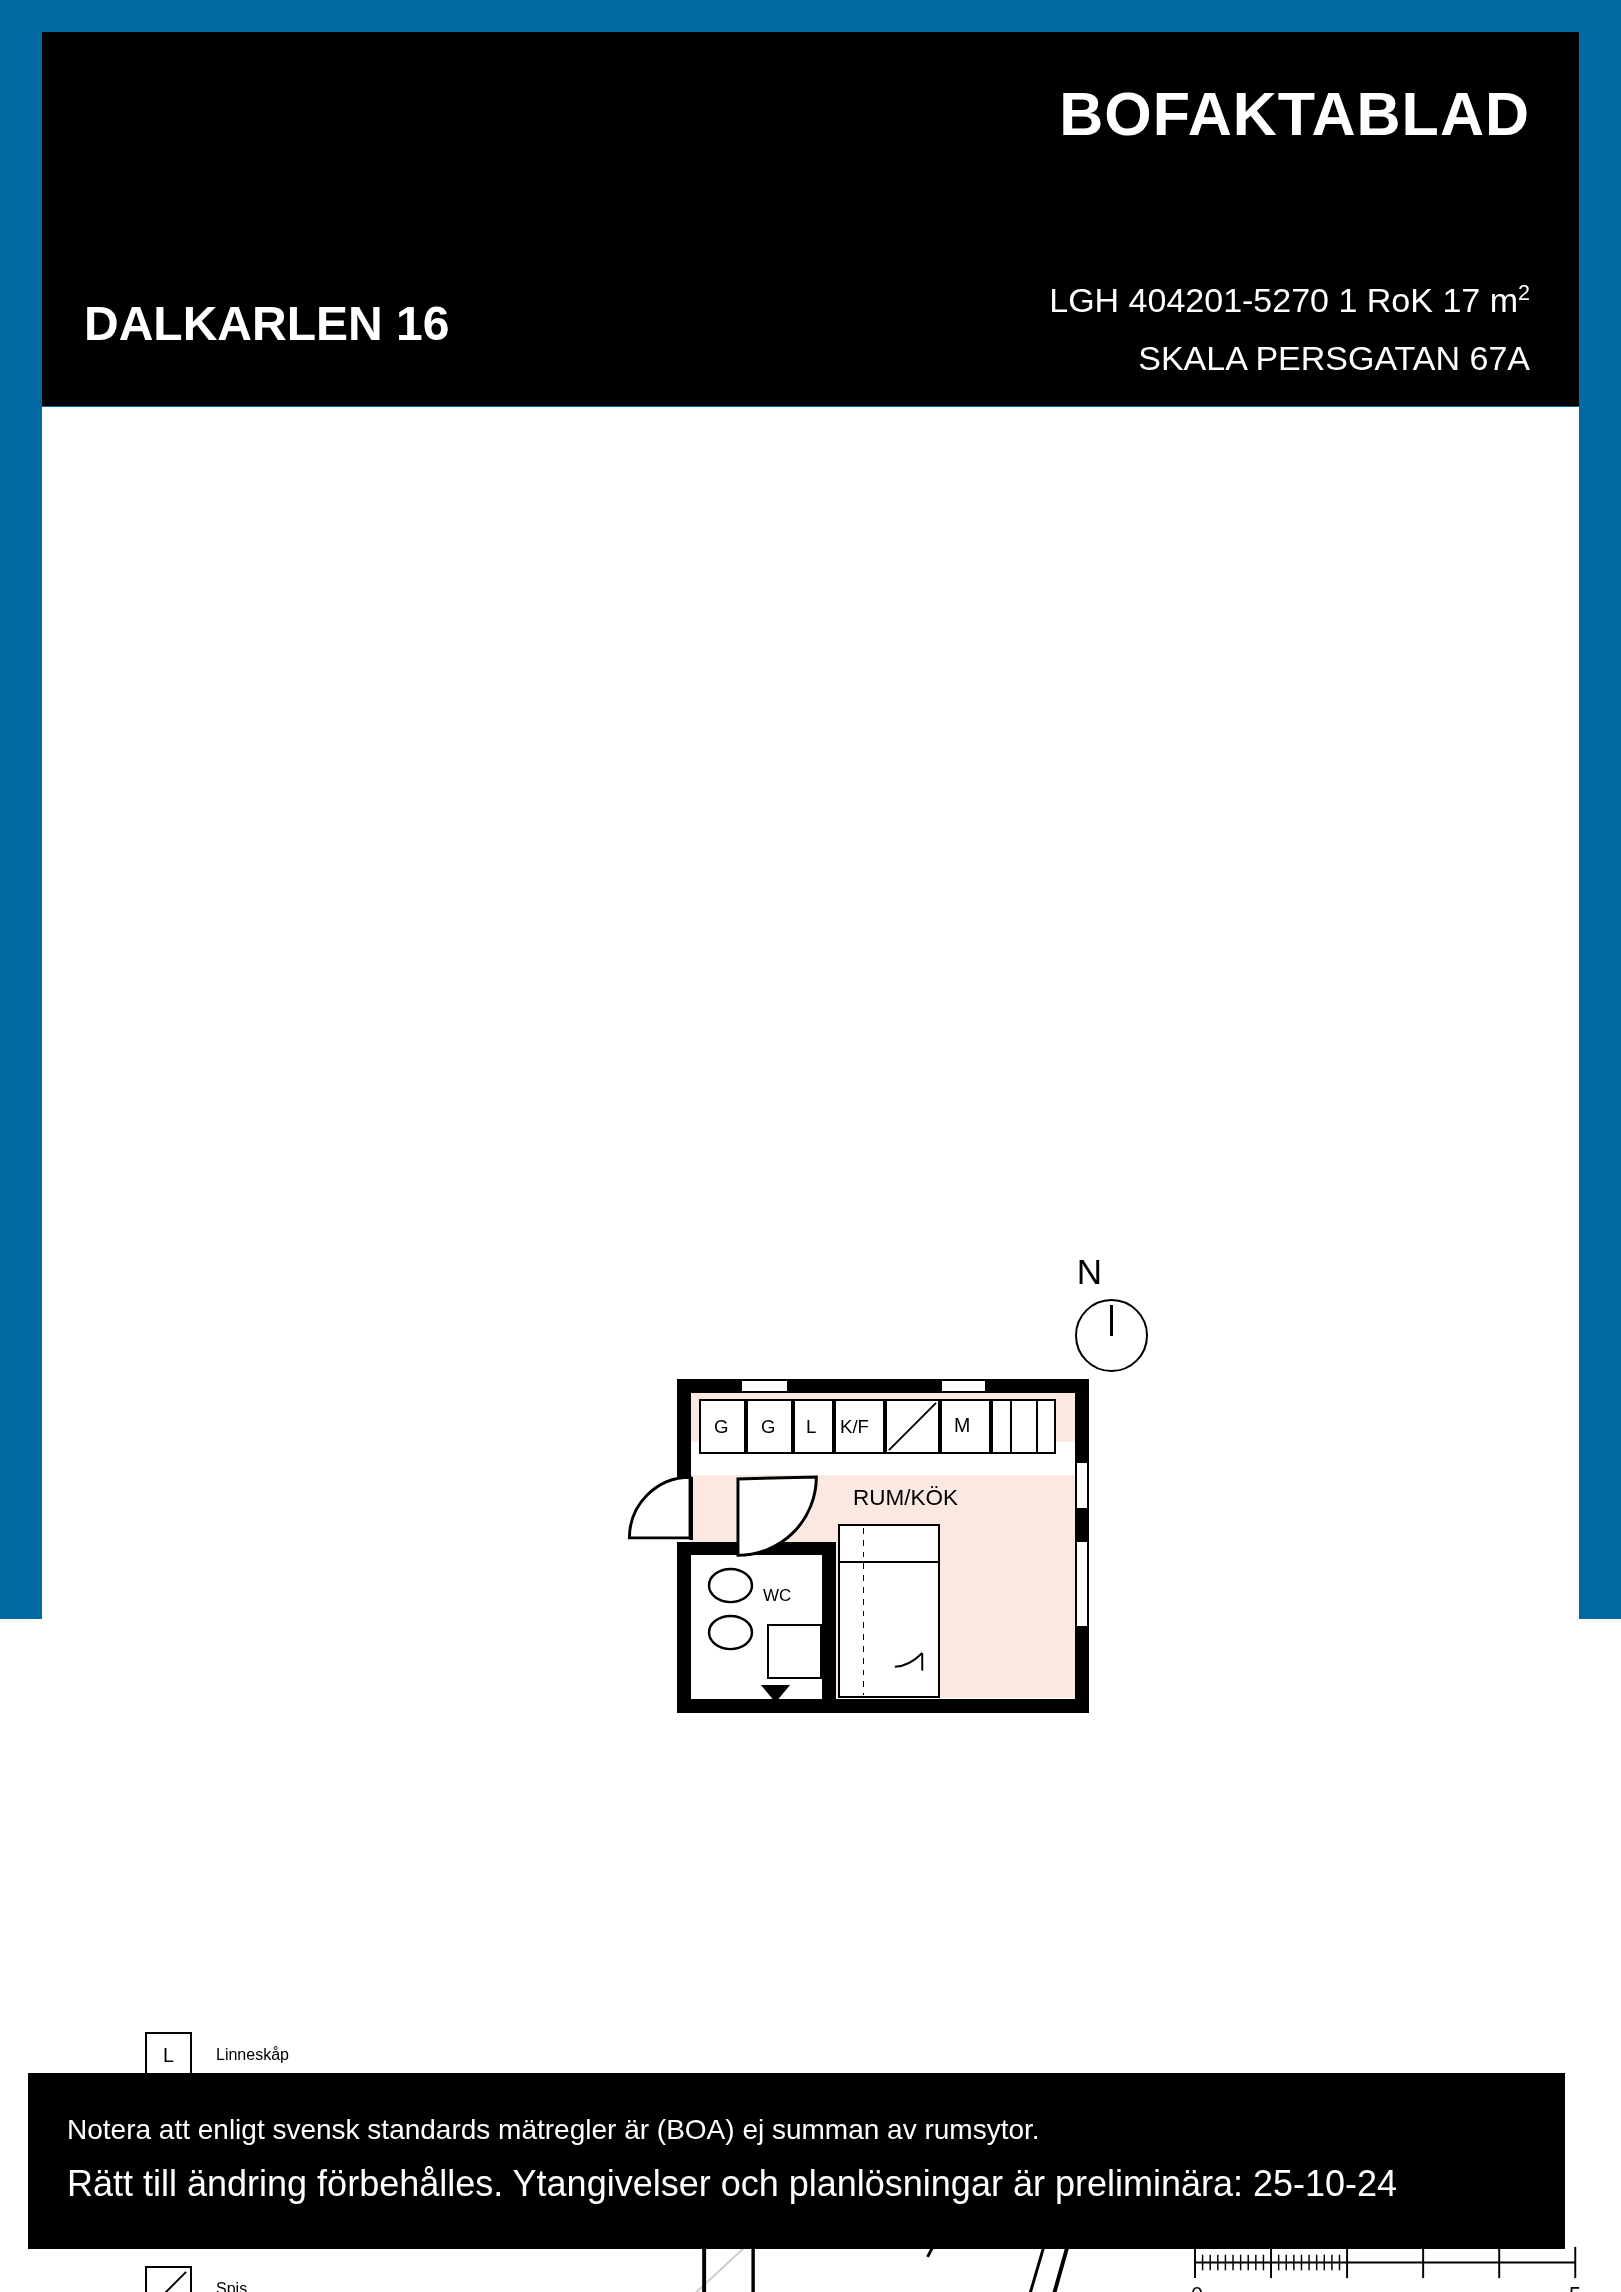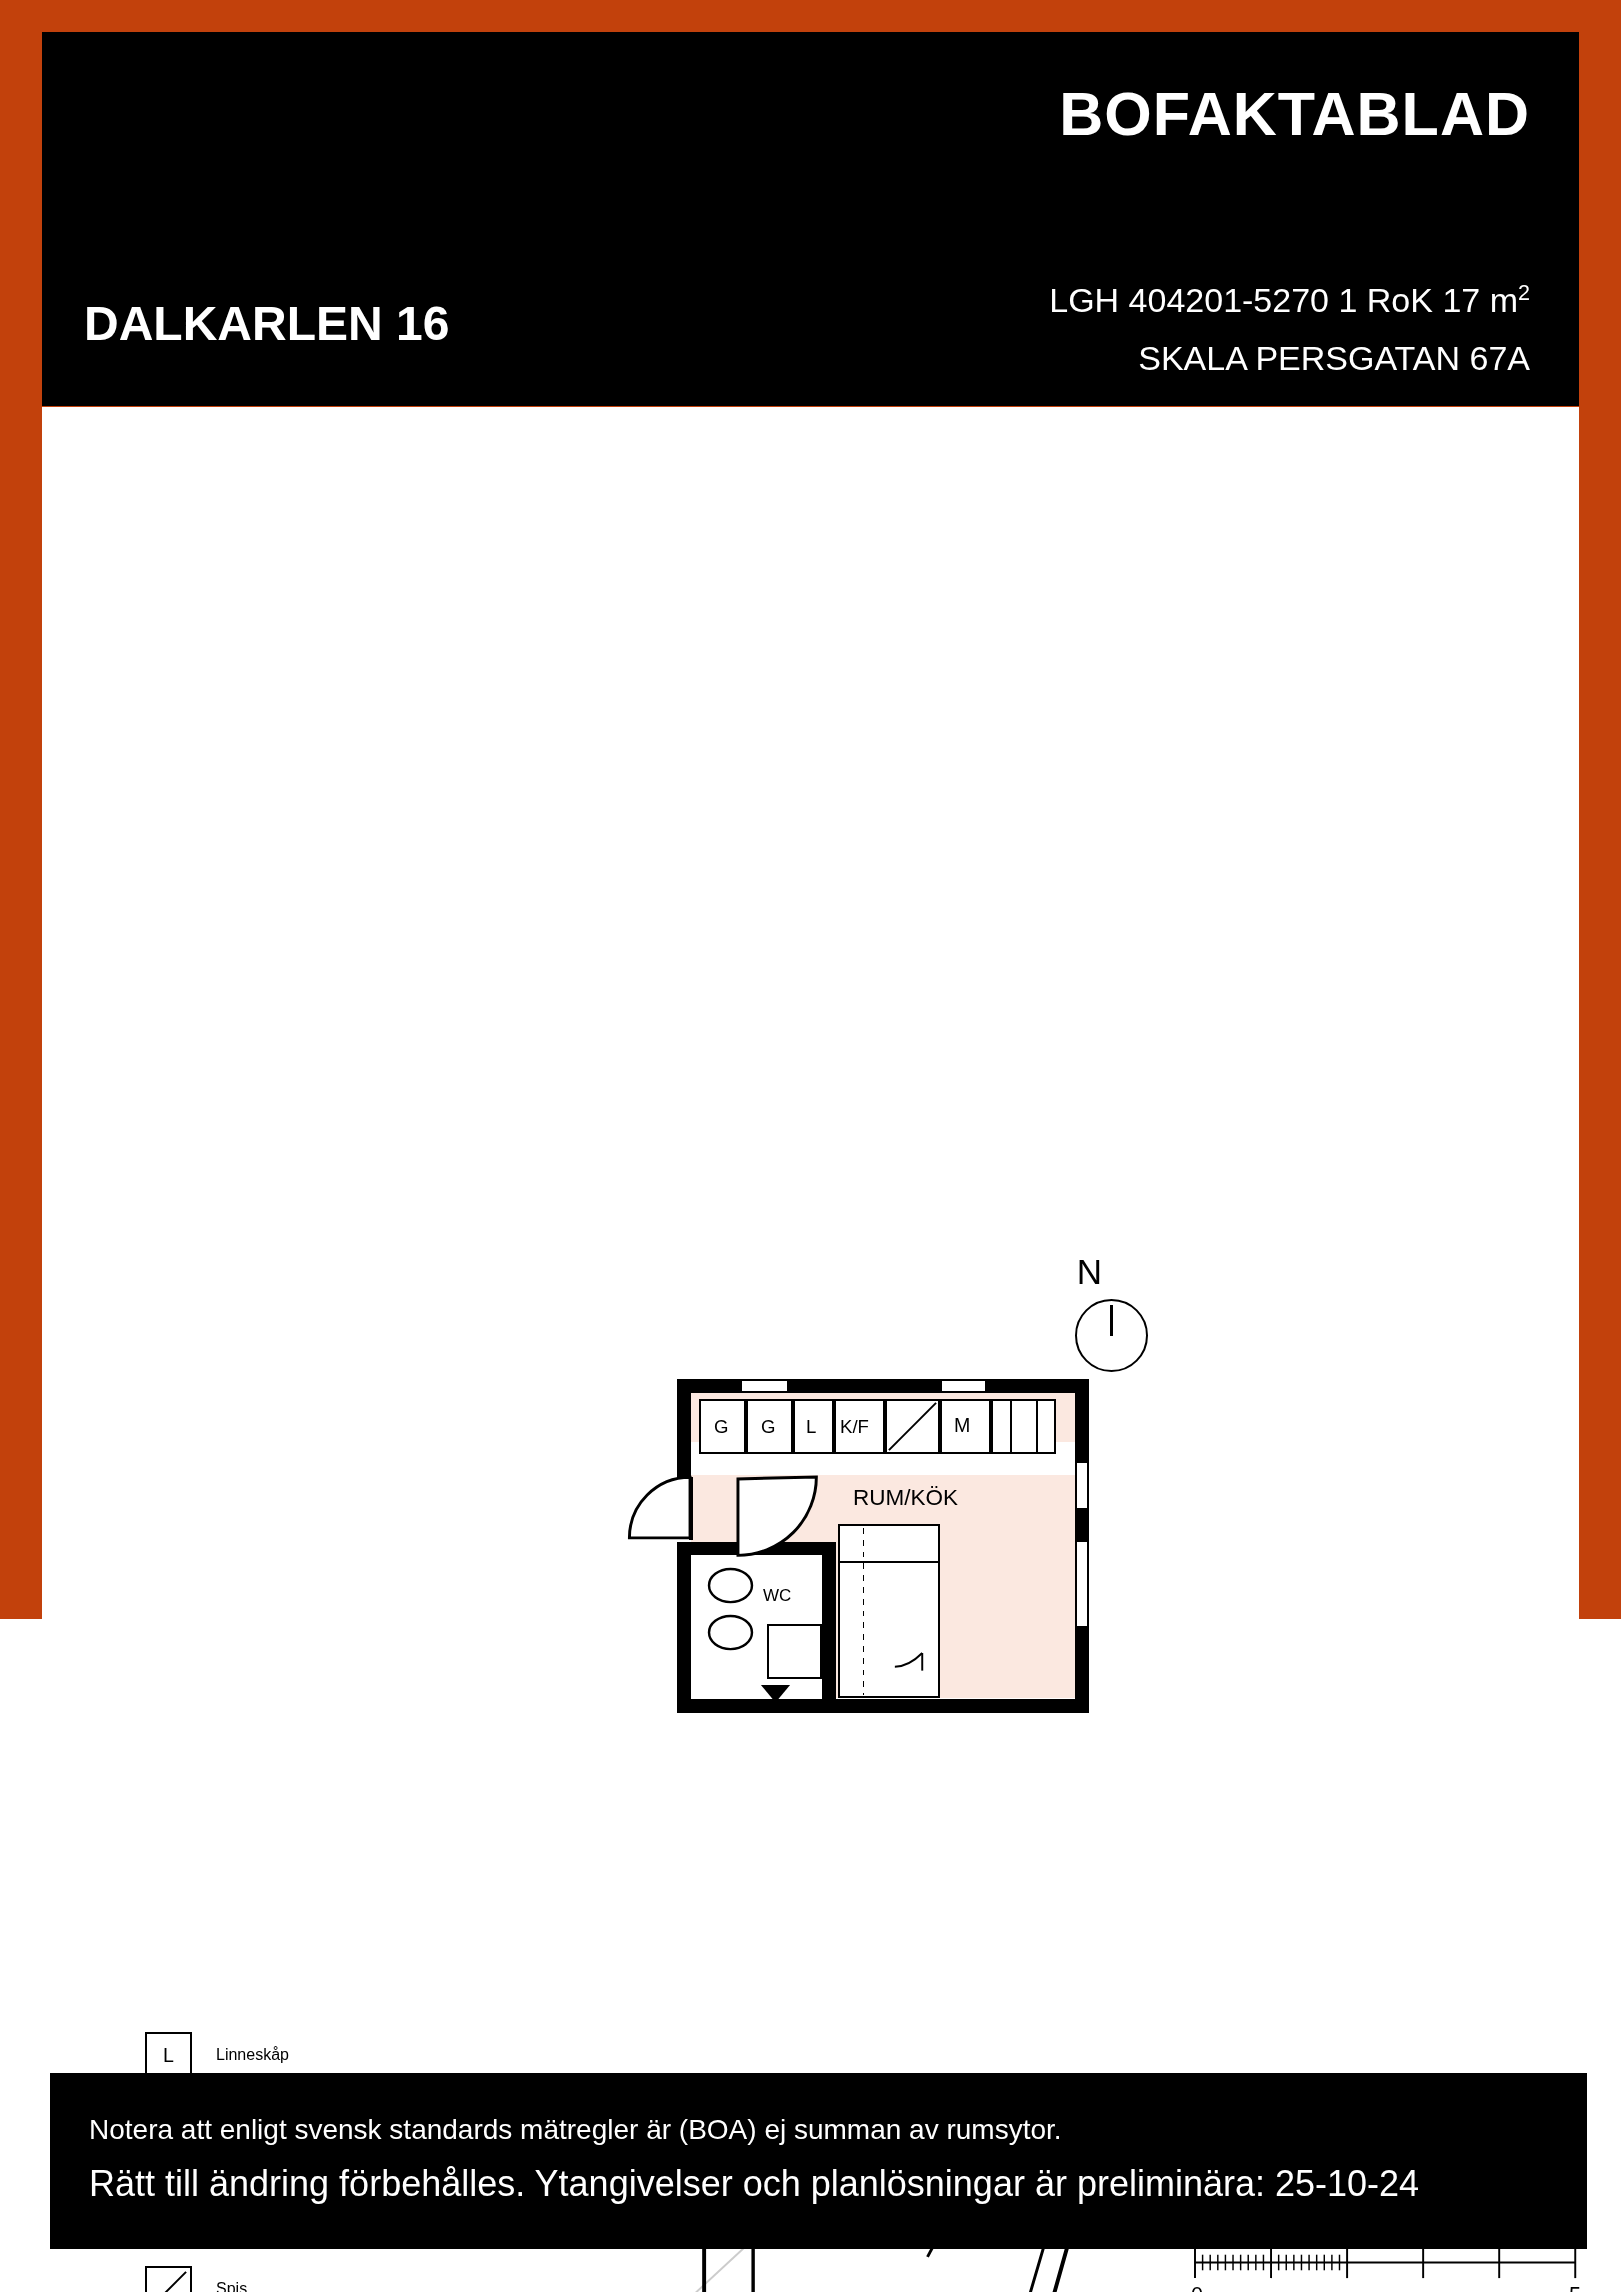--- a/index.html
+++ b/index.html
@@ -14,21 +14,21 @@
     color: #000000;
     position: relative;
     overflow: hidden;
   }
 
   .page {
     position: absolute;
     left: 0; top: 0;
     width: 1621px;
     height: 1619px;
-    background: #c2410c;
+    background: #0369a1;
   }
 
   
   .header {
     position: absolute;
     left: 42px;
     top: 32px;
     width: 1537px;
     height: 374px;
     background: #000000;
@@ -78,21 +78,21 @@
     left: 42px;
     top: 407px;
     width: 1537px;
     height: 1666px;
     background: #ffffff;
   }
 
   
   .footer {
     position: absolute;
-    left: 50px;
+    left: 28px;
     top: 2073px;
     width: 1537px;
     height: 176px;
     background: #000000;
     color: #ffffff;
   }
   .footer-line1 {
     position: absolute;
     left: 39px;
     top: 41px;

